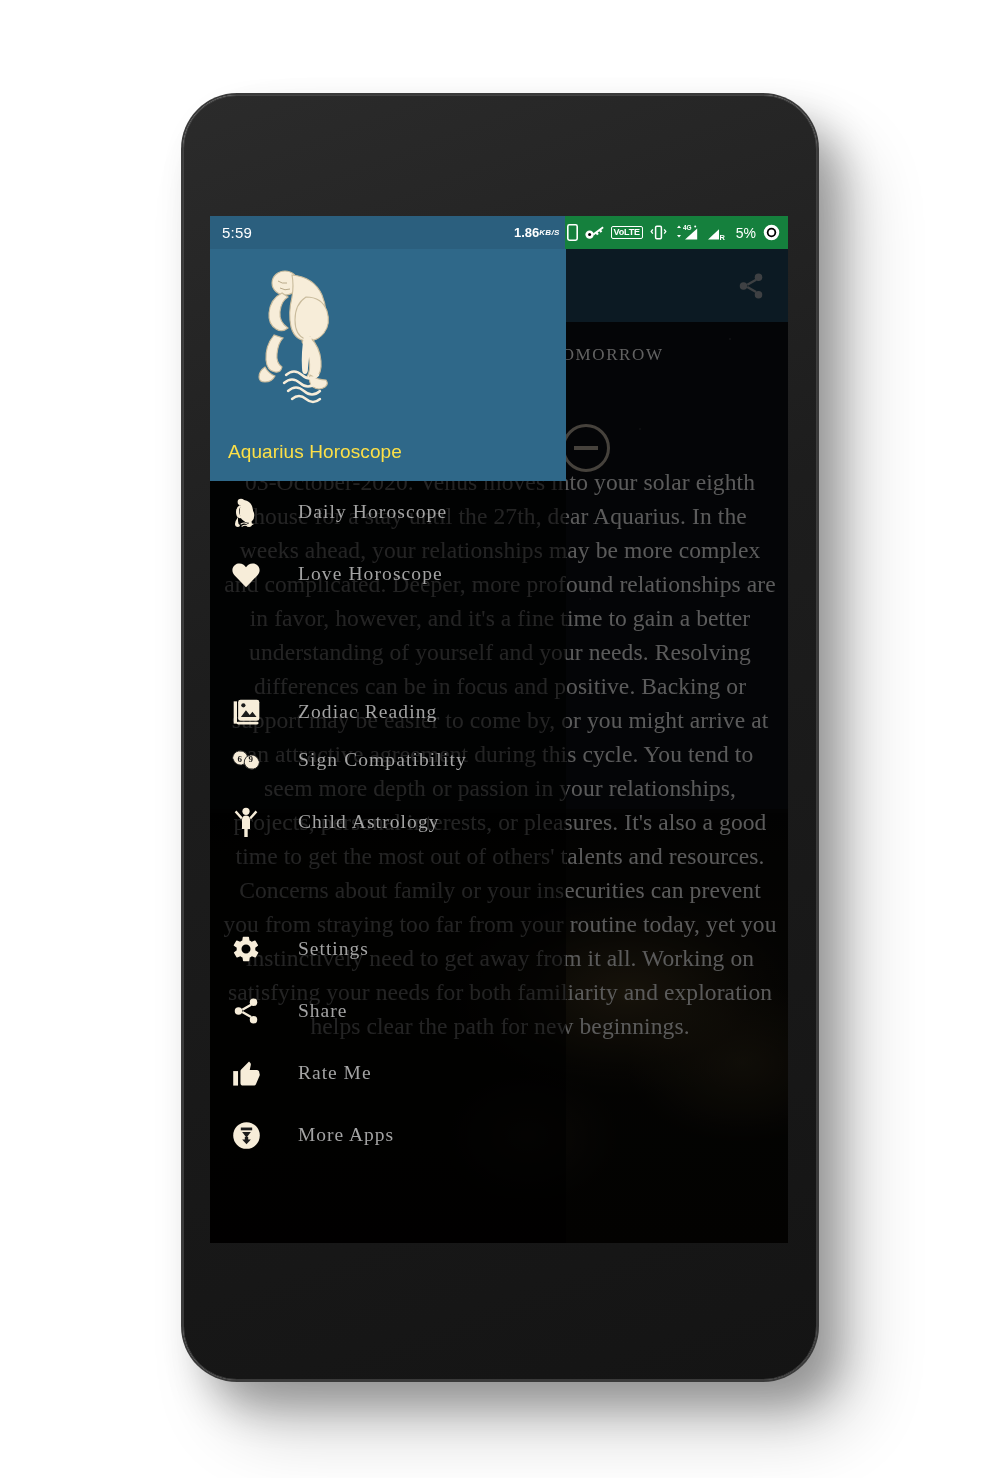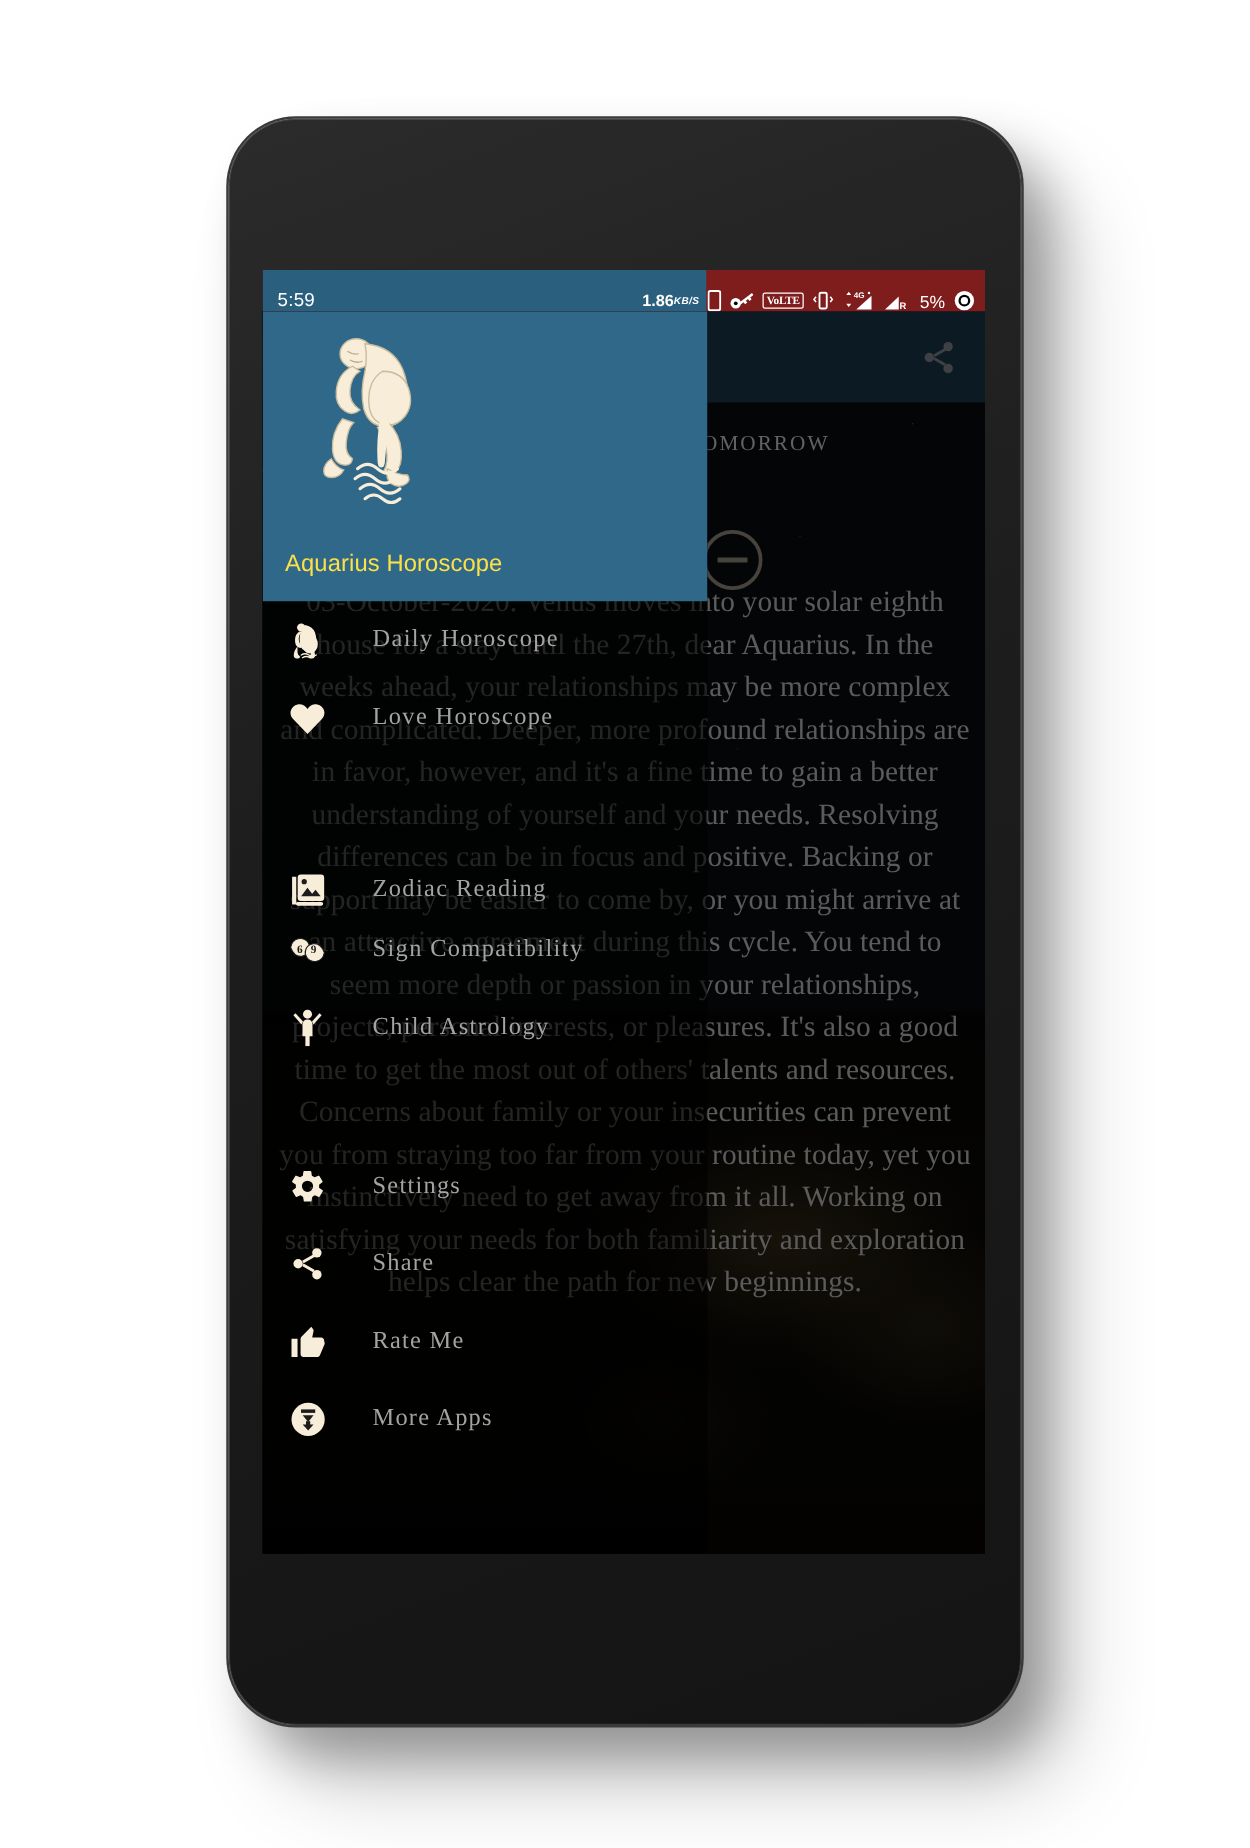--- a/index.html
+++ b/index.html
@@ -81,23 +81,23 @@
     background: #050505;
   }
 
   
   #status-bar {
     position: absolute;
     left: 0; top: 0;
     width: 100%;
     height: 33px;
     display: flex;
-    align-items: flex-end;
+    align-items: center;
     z-index: 60;
-    background: #7f1d1d;
+    background: #15803d;
   }
   #status-bar-left-tint {
     position: absolute;
     left: 0; top: 0;
     width: 355px; height: 100%;
     background: #2b5f7e;
   }
   #status-clock {
     position: relative;
     z-index: 2;
@@ -124,21 +124,20 @@
   .netspeed .ns-unit { font-size: 8px; font-weight: bold; letter-spacing: .3px; font-style: italic; }
   .sb-ico { display: block; }
   .volte-box {
     border: 1.6px solid #fff;
     border-radius: 2px;
     font-size: 9px;
     font-weight: bold;
     padding: 1px 2px;
     line-height: 1;
     letter-spacing: -0.2px;
-    font-family: Liberation Serif, serif;
   }
   .batt-pct { font-size: 14px; }
 
   
   #app-content {
     position: absolute;
     left: 0; top: 33px;
     width: 578px;
     height: 994px;
     background: #070707;

